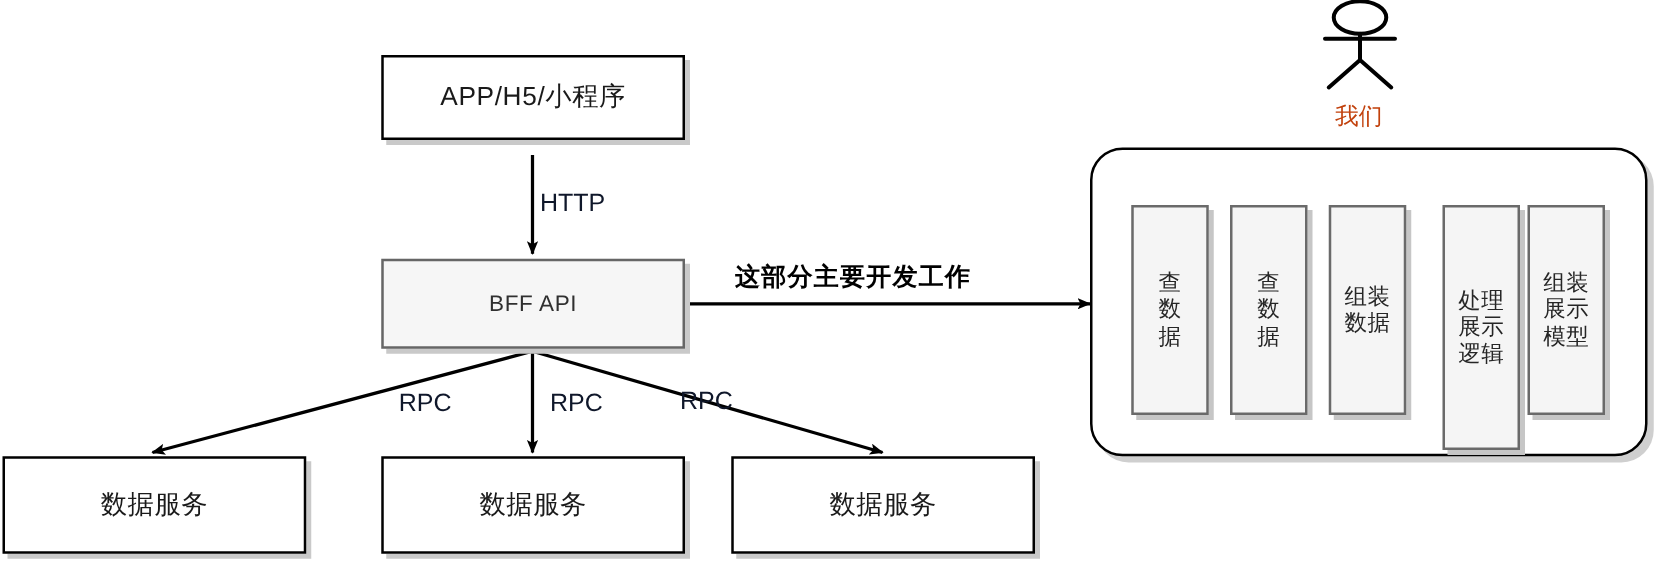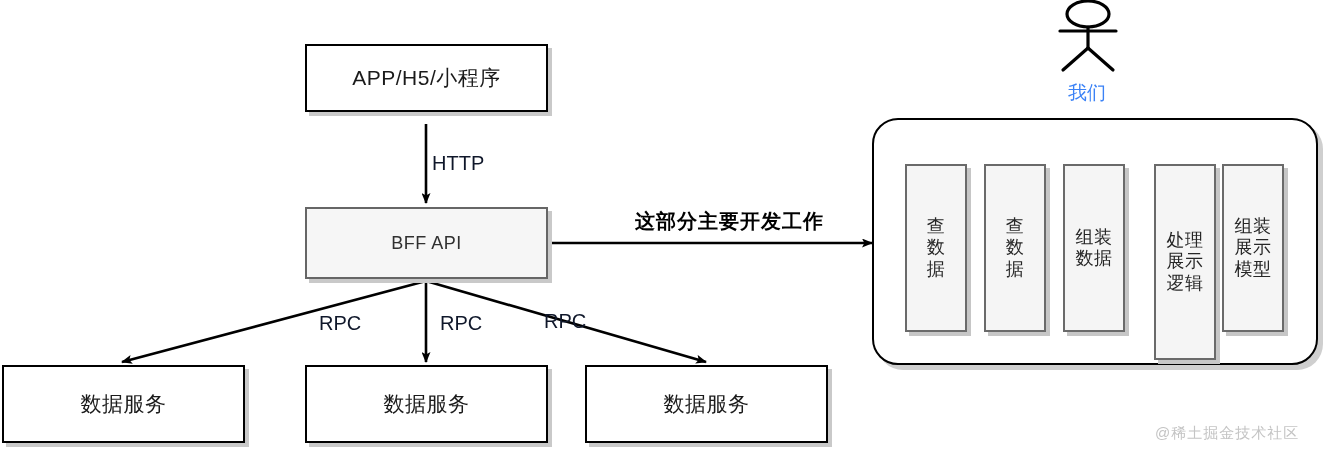--- a/index.html
+++ b/index.html
@@ -91,26 +91,25 @@
     color: #0f172a;
     white-space: nowrap;
   }
   .edge-label-cjk {
     position: absolute;
     font-size: 20px;
     font-weight: bold;
     color: #000000;
     white-space: nowrap;
     letter-spacing: 1px;
-    margin-left: 47px;
   }
   .actor-label {
     position: absolute;
     font-size: 19px;
-    color: #3b82f6;
+    color: #c2410c;
     white-space: nowrap;
   }
   .watermark {
     position: absolute;
     font-size: 15px;
     color: #c4c4c4;
     white-space: nowrap;
     letter-spacing: 1px;
   }
 </style>
@@ -200,15 +199,14 @@
 逻辑</span>
     </div>
 
     <div class="step" style="left:348px; top:44px; width:62px; height:168px;">
       <span class="step-label">组装
 展示
 模型</span>
     </div>
   </div>
 
-  <span class="watermark" style="left:1155px; top:424px;">@稀土掘金技术社区</span>
 
 </div>
 
 </body></html>

